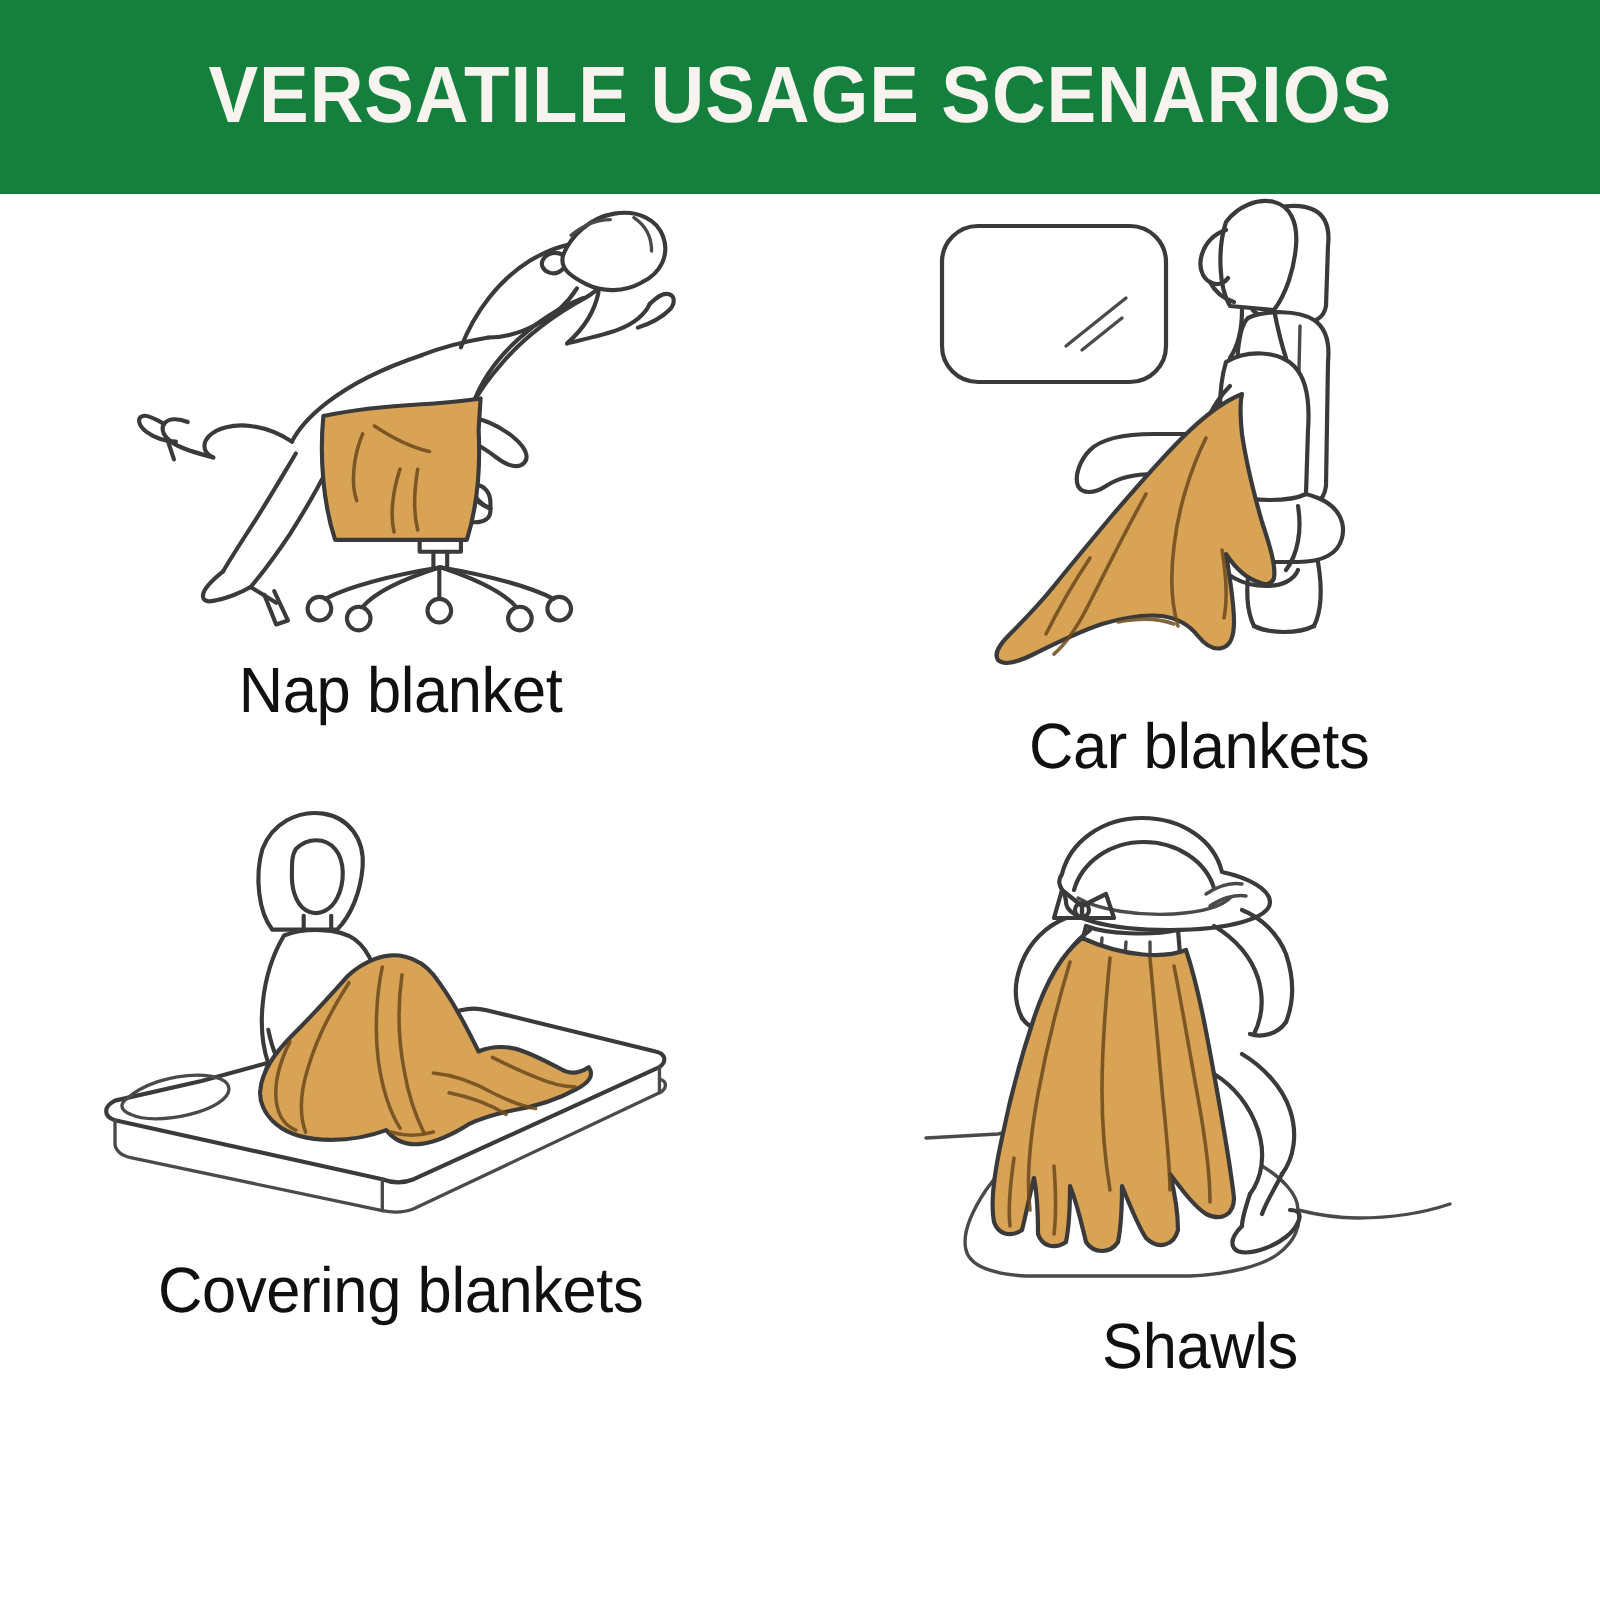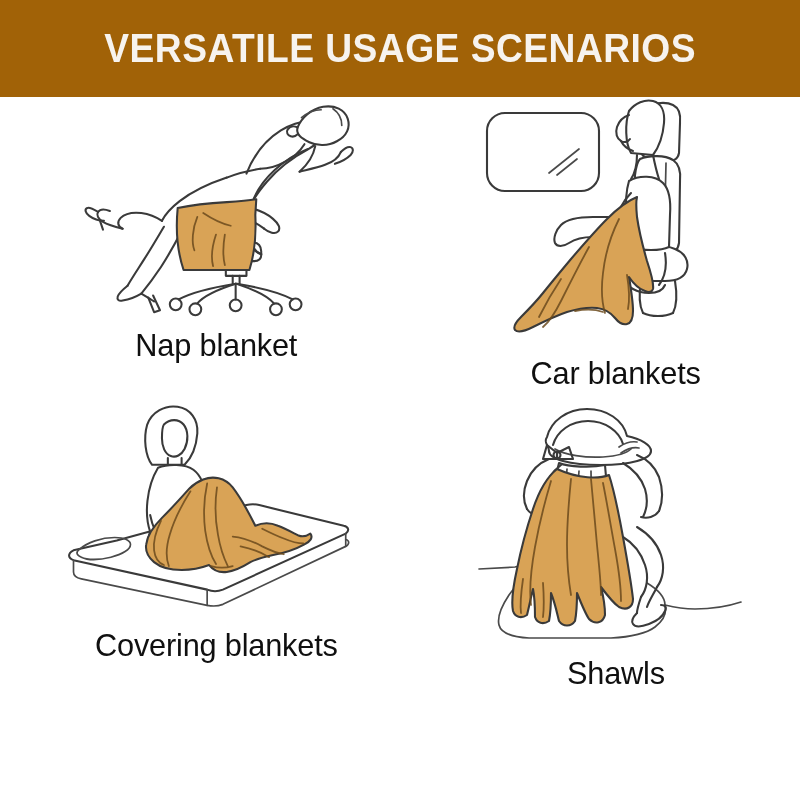--- a/index.html
+++ b/index.html
@@ -20,21 +20,21 @@
     background: #ffffff;
   }
 
   
   .banner {
     position: absolute;
     left: 0;
     top: 0;
     width: 800px;
     height: 97px;
-    background: #a16207;
+    background: #15803d;
     display: flex;
     align-items: center;
     justify-content: center;
   }
   .banner-title {
     color: #f7f3ee;
     font-family: "Liberation Sans Narrow", "Liberation Sans", "DejaVu Sans", sans-serif;
     font-weight: bold;
     font-size: 40px;
     letter-spacing: 0.5px;
@@ -51,21 +51,20 @@
   .grid {
     position: absolute;
     left: 0;
     top: 97px;
     width: 664px;
     height: 703px;
     display: grid;
     grid-template-columns: 400px 400px;
     grid-template-rows: 300px 300px;
     align-content: start;
-    padding-left: 16px;
   }
   .cell {
     position: relative;
     display: flex;
     flex-direction: column;
     align-items: center;
     justify-content: flex-start;
   }
   .art {
     width: 330px;

